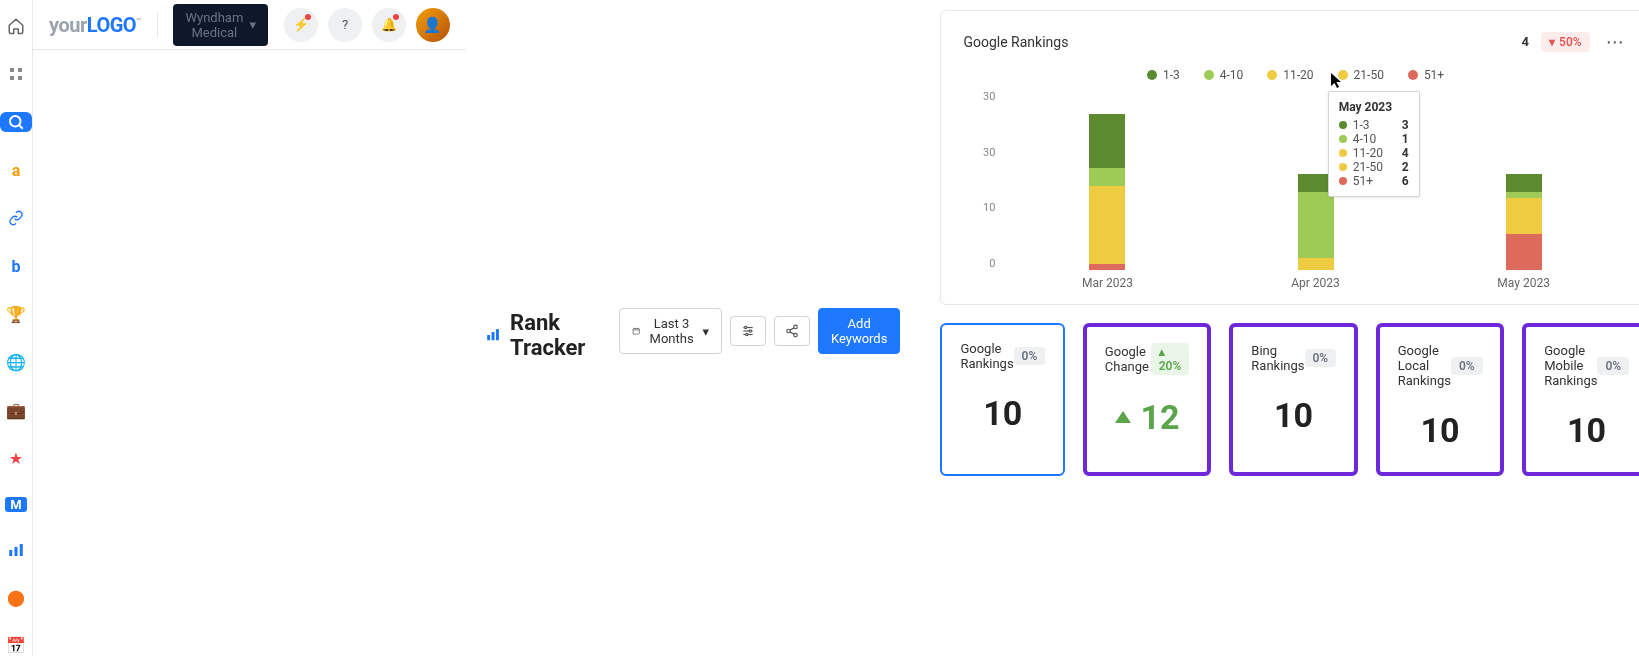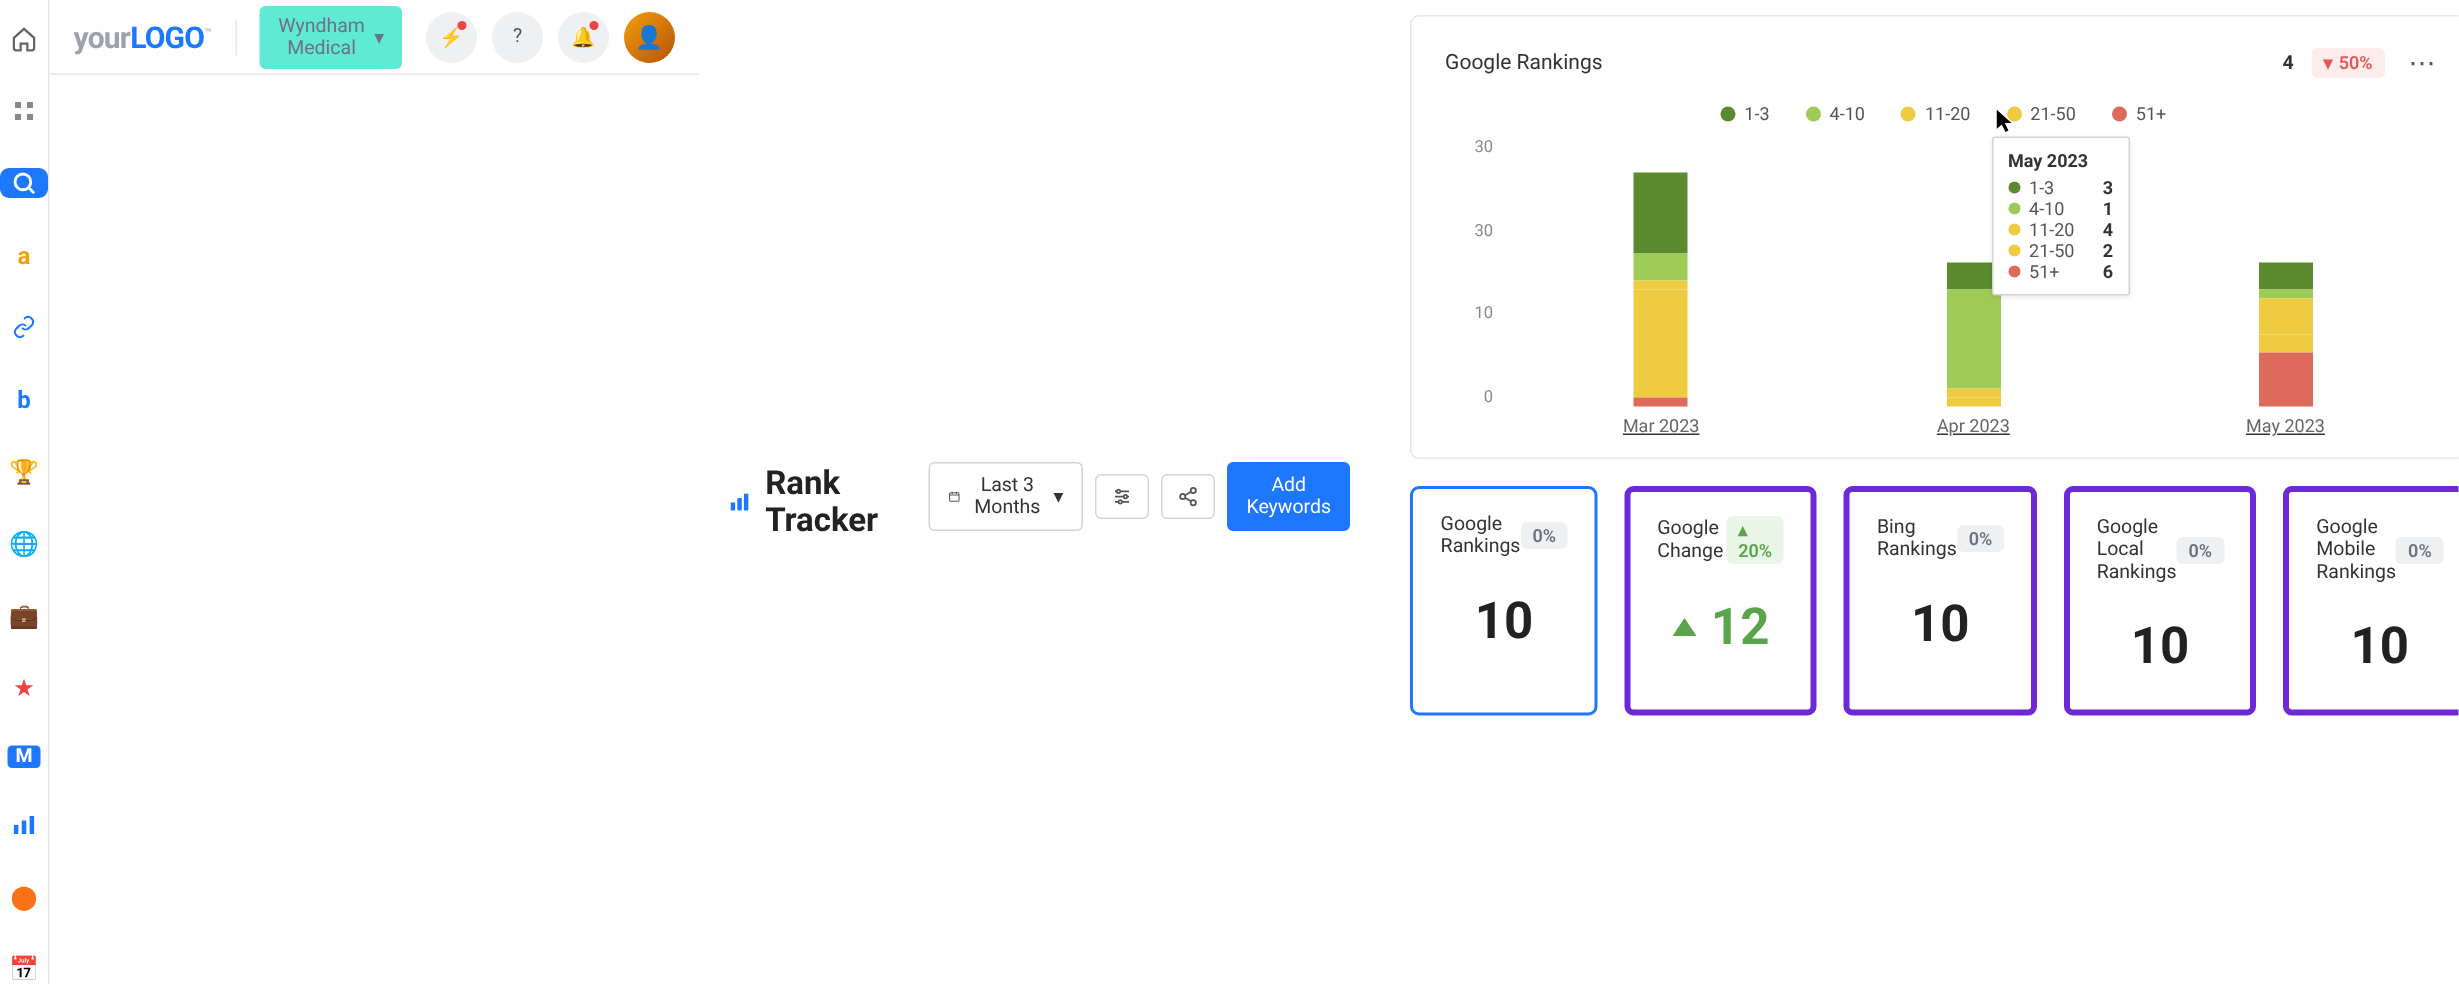--- a/index.html
+++ b/index.html
@@ -7,21 +7,21 @@
   .app{display:flex;height:656px;width:1639px;overflow:hidden;}
   .left-rail{width:56px;border-right:1px solid #e5e7eb;display:flex;flex-direction:column;align-items:center;padding-top:16px;gap:28px;}
   .left-rail .rail-btn{width:32px;height:32px;border-radius:6px;display:flex;align-items:center;justify-content:center;cursor:pointer;font-size:16px;}
   .left-rail .rail-btn.active{background:#1d77ff;color:#fff;}
   .main{flex:1;display:flex;flex-direction:row;}
   .topbar{height:50px;border-bottom:1px solid #e5e7eb;display:flex;align-items:center;padding:0 16px;gap:16px;}
   .logo{font-weight:700;font-size:20px;letter-spacing:-0.5px;}
   .logo .g{color:#9ca3af;} .logo .b{color:#1d77ff;}
   .logo sup{font-size:8px;color:#9ca3af;font-weight:400;}
   .sep{width:1px;height:24px;background:#e5e7eb;}
-  .workspace-btn{background:#5eead4;border:none;padding:6px 12px;border-radius:4px;cursor:pointer;color:#6b7280;font-size:13px;display:flex;align-items:center;gap:6px;}
+  .workspace-btn{background:#0f172a;border:none;padding:6px 12px;border-radius:4px;cursor:pointer;color:#6b7280;font-size:13px;display:flex;align-items:center;gap:6px;}
   .topbar-right{margin-left:auto;display:flex;align-items:center;gap:10px;}
   .rbtn{width:34px;height:34px;border-radius:50%;background:#eef0f2;display:flex;align-items:center;justify-content:center;color:#555;cursor:pointer;position:relative;}
   .rbtn .dot{position:absolute;top:6px;right:7px;width:6px;height:6px;border-radius:50%;background:#ef4444;}
   .avatar{width:34px;height:34px;border-radius:50%;background:linear-gradient(135deg,#f59e0b,#b45309);display:flex;align-items:center;justify-content:center;color:#fff;font-size:15px;}
   .page-head{display:flex;align-items:center;padding:14px 20px 0 20px;gap:26px;}
   .ph-title{display:flex;align-items:center;gap:10px;font-size:22px;font-weight:700;color:#222;}
   .ph-title svg{width:22px;height:22px;}
   .tabs{display:flex;gap:28px;align-items:center;}
   .tab{font-size:14px;color:#4b5563;cursor:pointer;padding:0 2px 14px 2px;border-bottom:3px solid transparent;}
   .tab.active{border-bottom-color:#1d77ff;color:#222;}
@@ -37,21 +37,21 @@
   .delta-badge{background:#fdecec;color:#e45858;border-radius:4px;padding:3px 8px;font-size:12px;font-weight:600;display:flex;align-items:center;gap:4px;}
   .menu-dots{font-size:18px;color:#555;cursor:pointer;padding:2px 4px;}
   .legend{display:flex;gap:24px;justify-content:center;margin-top:14px;font-size:12px;color:#555;}
   .legend span{display:flex;align-items:center;gap:6px;}
   .chip{width:10px;height:10px;border-radius:50%;}
   .plot{display:flex;margin-top:8px;}
   .yaxis{width:40px;display:flex;flex-direction:column;justify-content:space-between;height:180px;align-items:flex-end;padding-right:8px;color:#888;font-size:11px;}
   .bars{flex:1;height:180px;display:flex;justify-content:space-around;align-items:flex-end;position:relative;}
   .barcol{width:36px;display:flex;flex-direction:column-reverse;align-items:stretch;}
   .seg{width:100%;}
-  .xaxis{display:flex;padding-left:40px;margin-top:6px;text-decoration:underline;}
+  .xaxis{display:flex;padding-left:40px;margin-top:6px;}
   .xaxis span{flex:1;text-align:center;font-size:12px;color:#666;}
   .tt{position:absolute;background:#fff;border:1px solid #d1d5db;border-radius:2px;padding:8px 10px;font-size:12px;box-shadow:0 1px 3px rgba(0,0,0,.1);z-index:5;}
   .tt .row{display:flex;align-items:center;gap:8px;justify-content:space-between;min-width:70px;}
   .tt .row .l{display:flex;align-items:center;gap:6px;color:#555;}
   .kpis{display:flex;gap:18px;margin-top:18px;}
   .kpi{flex:1;min-width:0;padding:16px 18px 22px 18px;border:4px solid #6d28d9;border-radius:6px;}
   .kpi.selected{border:2px solid #1d77ff;}
   .kpi-top{display:flex;align-items:center;justify-content:space-between;font-size:13px;color:#333;}
   .kpi-badge{background:#eef0f2;color:#6b7280;border-radius:4px;padding:2px 8px;font-size:12px;font-weight:600;}
   .kpi-badge.pos{background:#e9f6e7;color:#5aa44a;}

